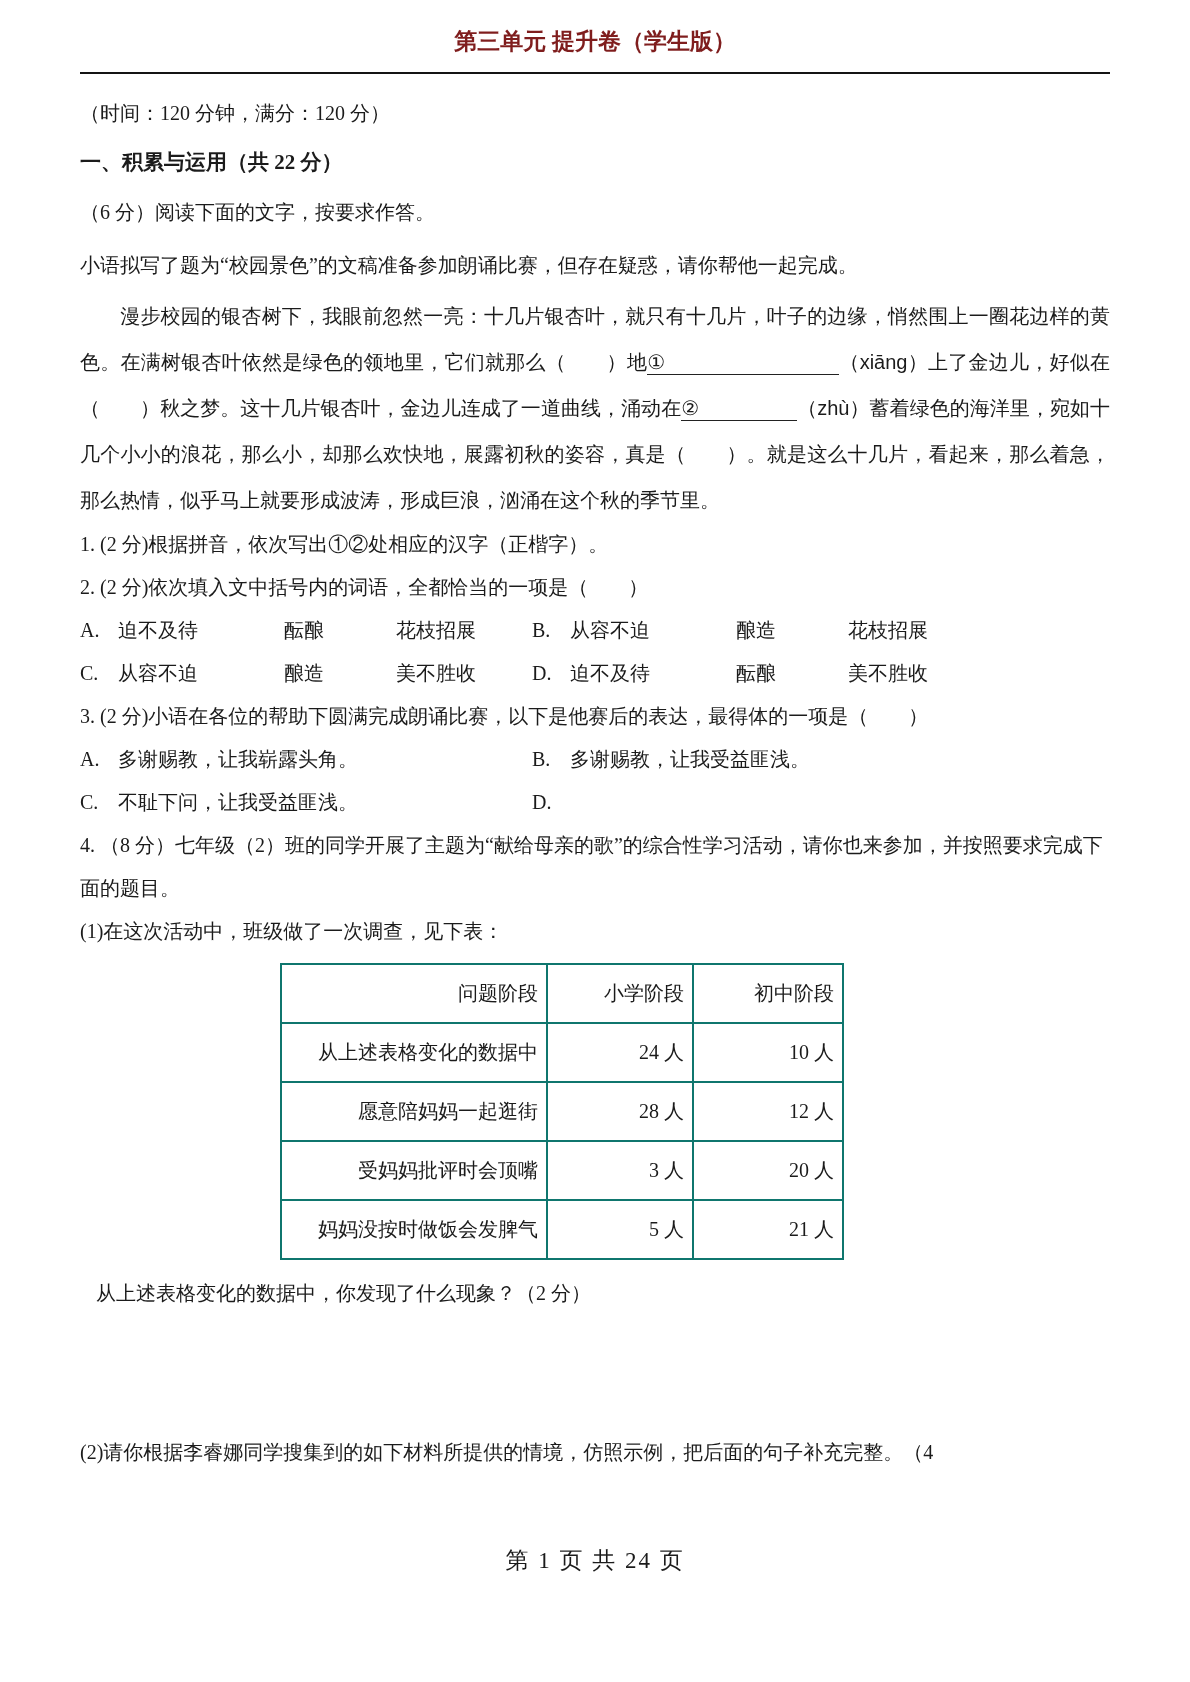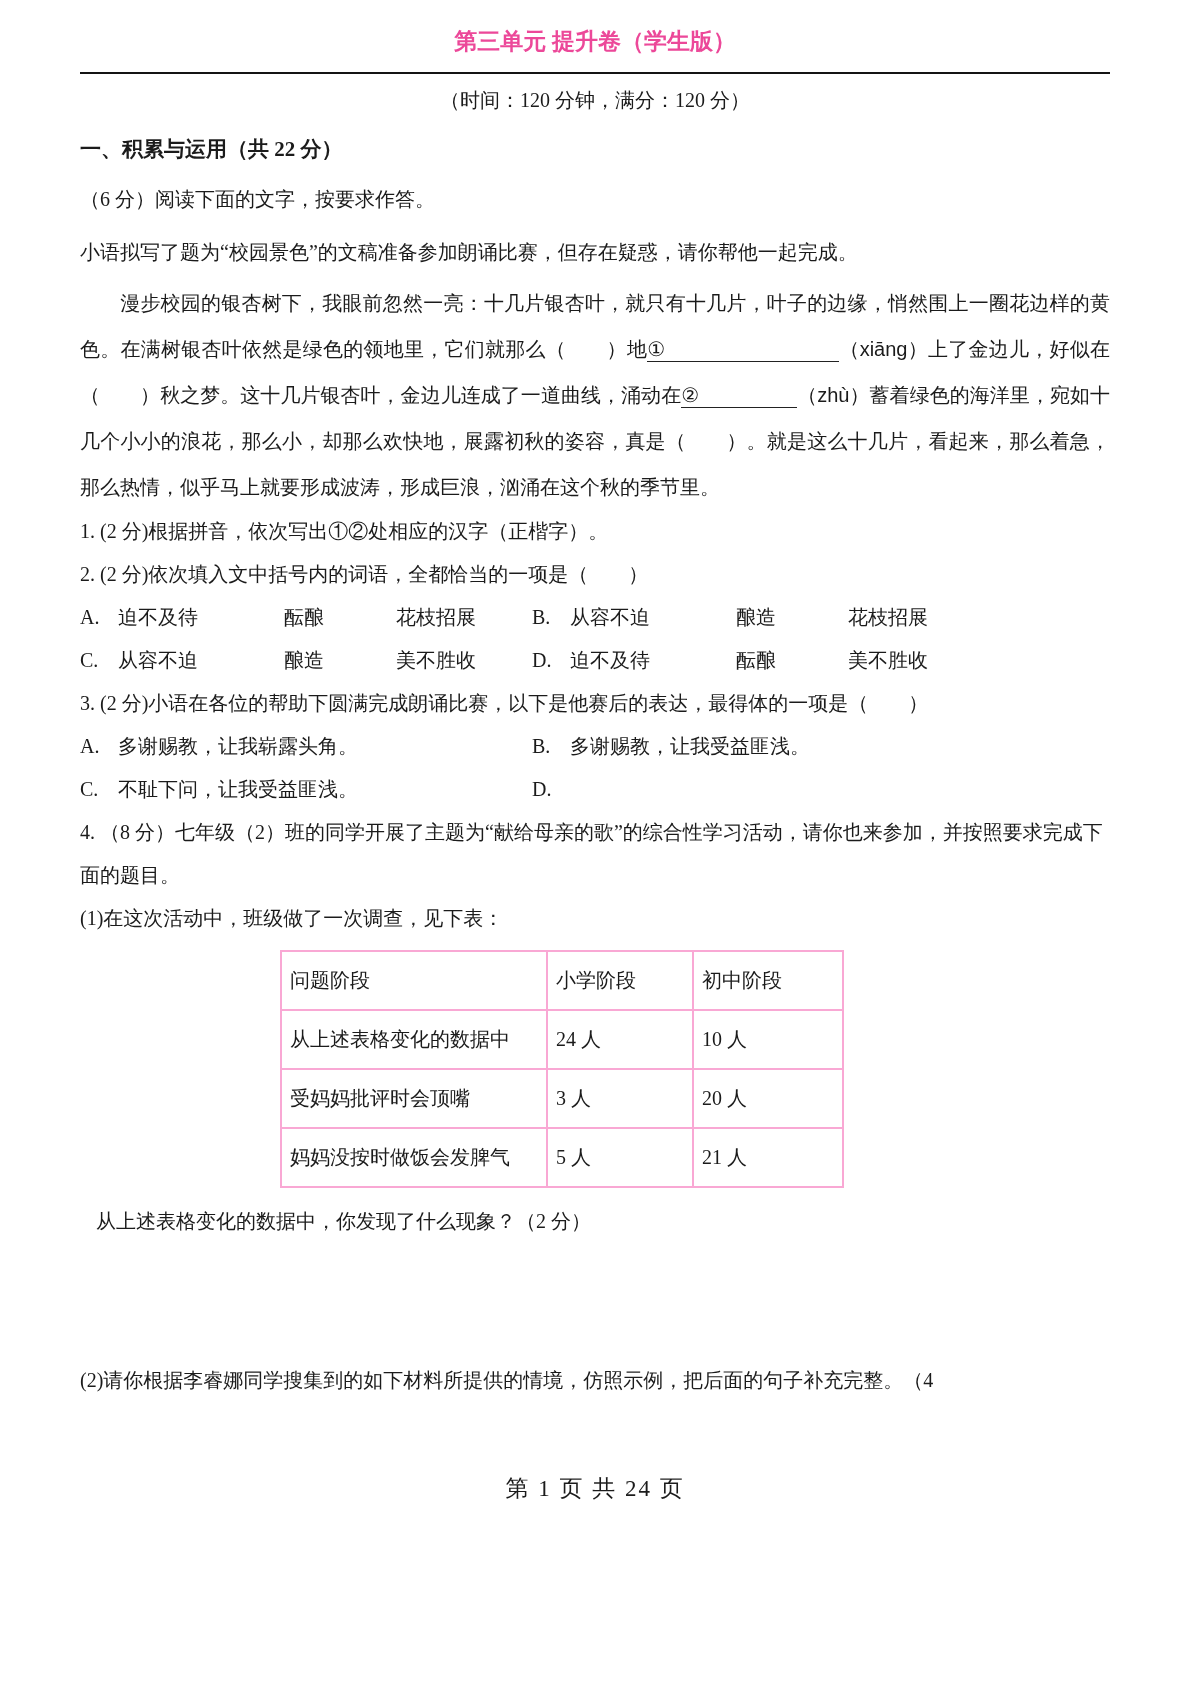--- a/index.html
+++ b/index.html
@@ -8,21 +8,21 @@
     background:#ffffff;color:#1b1b1b;
     padding:26px 80px 0 80px;
     font-family:"Liberation Serif","DejaVu Serif",serif;
     font-size:20px;
   }
   .title{
     text-align:center;font-size:23px;font-weight:bold;color:#2525c4;
     line-height:32px;margin:0;
   }
   .rule{border:none;border-top:2px solid #141414;margin:14px 0 0 0;}
-  .subtitle{text-align:center;margin:12px 0 0 0;line-height:28px;}
+  .subtitle{margin:25px 0 0 0;line-height:28px;}
   .sec-heading{font-weight:bold;font-size:21px;margin:20px 0 0 0;line-height:30px;}
   .line{margin:0;line-height:43px;}
   .intro{margin-top:14px;}
   .lead{margin-top:10px;}
   .passage{
     margin:6px 0 0 0;line-height:46px;text-align:justify;
     font-family:Liberation Sans, sans-serif;
   }
   .passage .indent{display:inline-block;width:2em;}
   .ublank{
@@ -32,37 +32,37 @@
   .ublank.long{min-width:192px;}
   .ublank.short{min-width:116px;}
   .opt-grid{display:grid;grid-template-columns:452px 1fr;margin:0;}
   .opt{display:flex;align-items:baseline;line-height:43px;white-space:nowrap;}
   .opt-label{display:inline-block;min-width:38px;}
   .opt .w1{display:inline-block;min-width:166px;}
   .opt .w2{display:inline-block;min-width:112px;}
   .opt .w3{display:inline-block;}
   .survey-table{border-collapse:collapse;margin:10px 0 0 200px;}
   .survey-table td{
-    border:2px solid #f9a8d4;height:57px;text-align:left;
+    border:2px solid #0f766e;height:57px;text-align:right;
     padding:0 8px;font-size:20px;
   }
   .survey-table td.c1{width:248px;}
   .survey-table td.c2{width:128px;}
   .survey-table td.c3{width:132px;}
   .after-table{margin-top:12px;margin-left:16px;}
   .answer-space{height:116px;}
   .footer{
     text-align:center;margin-top:72px;line-height:30px;font-size:23px;
     letter-spacing:2px;
   }
 </style>
 </head>
 <body>
 
-<h1 class="title" style="color: #ec4899;">第三单元 提升卷（学生版）</h1>
+<h1 class="title" style="color: #7f1d1d;">第三单元 提升卷（学生版）</h1>
 <hr class="rule">
 <p class="subtitle">（时间：120 分钟，满分：120 分）</p>
 
 <h2 class="sec-heading">一、积累与运用（共 22 分）</h2>
 <p class="line intro">（6 分）阅读下面的文字，按要求作答。</p>
 <p class="line lead">小语拟写了题为“校园景色”的文稿准备参加朗诵比赛，但存在疑惑，请你帮他一起完成。</p>
 
 <p class="passage"><span class="indent"></span><span>漫步校园的银杏树下，我眼前忽然一亮：十几片银杏叶，就只有十几片，叶子的边缘，悄然围上一圈花边样的黄色。在满树银杏叶依然是绿色的领地里，它们就那么（　　）地</span><span class="ublank long"><span>①</span></span><span>（xiāng）上了金边儿，好似在（　　）秋之梦。这十几片银杏叶，金边儿连成了一道曲线，涌动在</span><span class="ublank short"><span>②</span></span><span>（zhù）蓄着绿色的海洋里，宛如十几个小小的浪花，那么小，却那么欢快地，展露初秋的姿容，真是（　　）。就是这么十几片，看起来，那么着急，那么热情，似乎马上就要形成波涛，形成巨浪，汹涌在这个秋的季节里。</span></p>
 
 <p class="line">1. (2 分)根据拼音，依次写出①②处相应的汉字（正楷字）。</p>
@@ -123,20 +123,25 @@
       <td class="c1">问题阶段</td>
       <td class="c2">小学阶段</td>
       <td class="c3">初中阶段</td>
     </tr>
     <tr>
       <td class="c1">从上述表格变化的数据中</td>
       <td class="c2">24 人</td>
       <td class="c3">10 人</td>
     </tr>
     <tr>
+      <td class="c1">愿意陪妈妈一起逛街</td>
+      <td class="c2">28 人</td>
+      <td class="c3">12 人</td>
+    </tr>
+    <tr>
       <td class="c1">受妈妈批评时会顶嘴</td>
       <td class="c2">3 人</td>
       <td class="c3">20 人</td>
     </tr>
     <tr>
       <td class="c1">妈妈没按时做饭会发脾气</td>
       <td class="c2">5 人</td>
       <td class="c3">21 人</td>
     </tr>
   </tbody>

